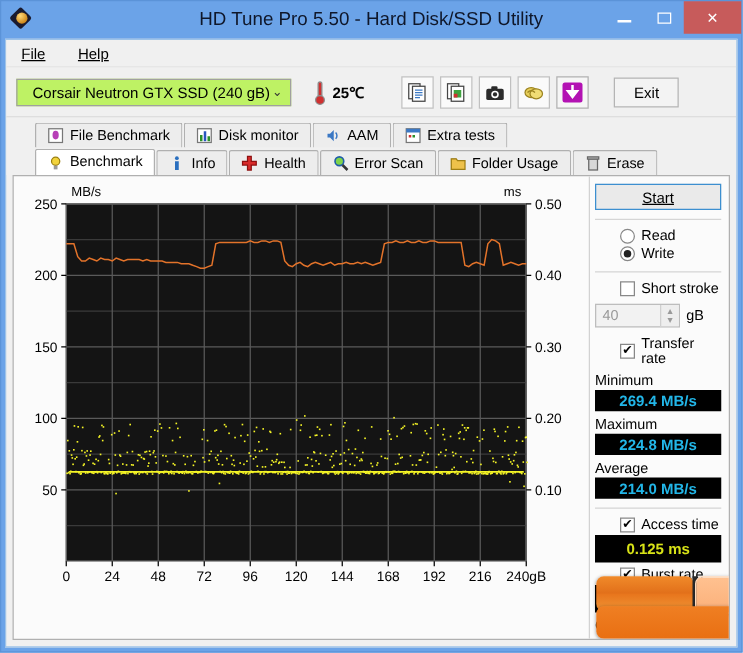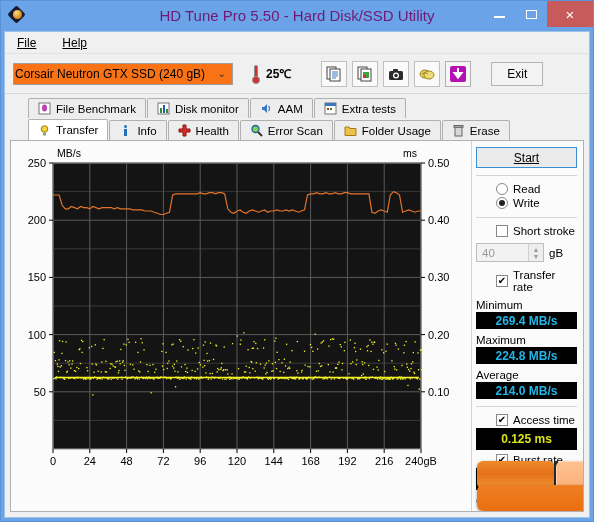--- a/index.html
+++ b/index.html
@@ -37,21 +37,21 @@
   }
   .app-icon .ball {
     position: absolute; left: 4px; top: 3px;
     width: 9px; height: 9px; border-radius: 50%;
     background: radial-gradient(circle at 35% 30%, #ffd97a, #d08a1c 70%);
   }
   .title-text {
     position: absolute; left: 0; right: 0; top: 0;
     height: 30px; line-height: 30px;
     text-align: center;
-    font-size: 15px; color: #701a75;
+    font-size: 15px; color: #0f172a;
     font-family: "Liberation Sans", sans-serif;
     pointer-events: none;
   }
   .win-buttons {
     position: absolute; right: 0; top: 0;
     height: 26px; display: flex; align-items: stretch;
   }
   .win-btn {
     width: 32px; display: flex; align-items: center; justify-content: center;
     color: #ffffff; font-size: 13px; cursor: default;
@@ -82,24 +82,24 @@
 
   .toolbar {
     height: 40px; flex: 0 0 40px;
     background: #f0f0f0;
     display: flex; align-items: center;
     padding: 0 8px; gap: 6px;
     border-bottom: 1px solid #d8d8d8;
   }
   .drive-select {
     width: 220px; height: 22px;
-    background: #f97316;
+    background: #bef264;
     border: 1px solid #a0a0a0;
     display: flex; align-items: center;
-    font-size: 12px; padding-left: 1px;
+    font-size: 12px; padding-left: 12px;
     position: relative; color: #000;
   }
   .drive-select .chev {
     position: absolute; right: 6px; top: 50%;
     transform: translateY(-55%);
     font-size: 10px; color: #333;
   }
   .temp-box { display:flex; align-items:center; gap:5px; margin-left: 12px; }
   .thermo { position: relative; width: 10px; height: 20px; }
   .thermo .stem {
@@ -373,21 +373,21 @@
             </svg>
           <span>Extra tests</span>
         </div>
       </div>
       <div class="tabrow">
         <div class="tab selected">
           <svg class="ticon" viewBox="0 0 13 13">
               <circle cx="6.5" cy="5" r="3.3" fill="#f2d33c" stroke="#9a7f10"></circle>
               <rect x="5" y="8.5" width="3" height="3" fill="#9a9a9a"></rect>
             </svg>
-          <span>Transfer</span>
+          <span>Benchmark</span>
         </div>
         <div class="tab">
           <svg class="ticon" viewBox="0 0 13 13">
               <circle cx="6.5" cy="2.5" r="1.5" fill="#2a6fbf"></circle>
               <rect x="5" y="5" width="3" height="7" fill="#2a6fbf"></rect>
             </svg>
           <span>Info</span>
         </div>
         <div class="tab">
           <svg class="ticon" viewBox="0 0 13 13">

